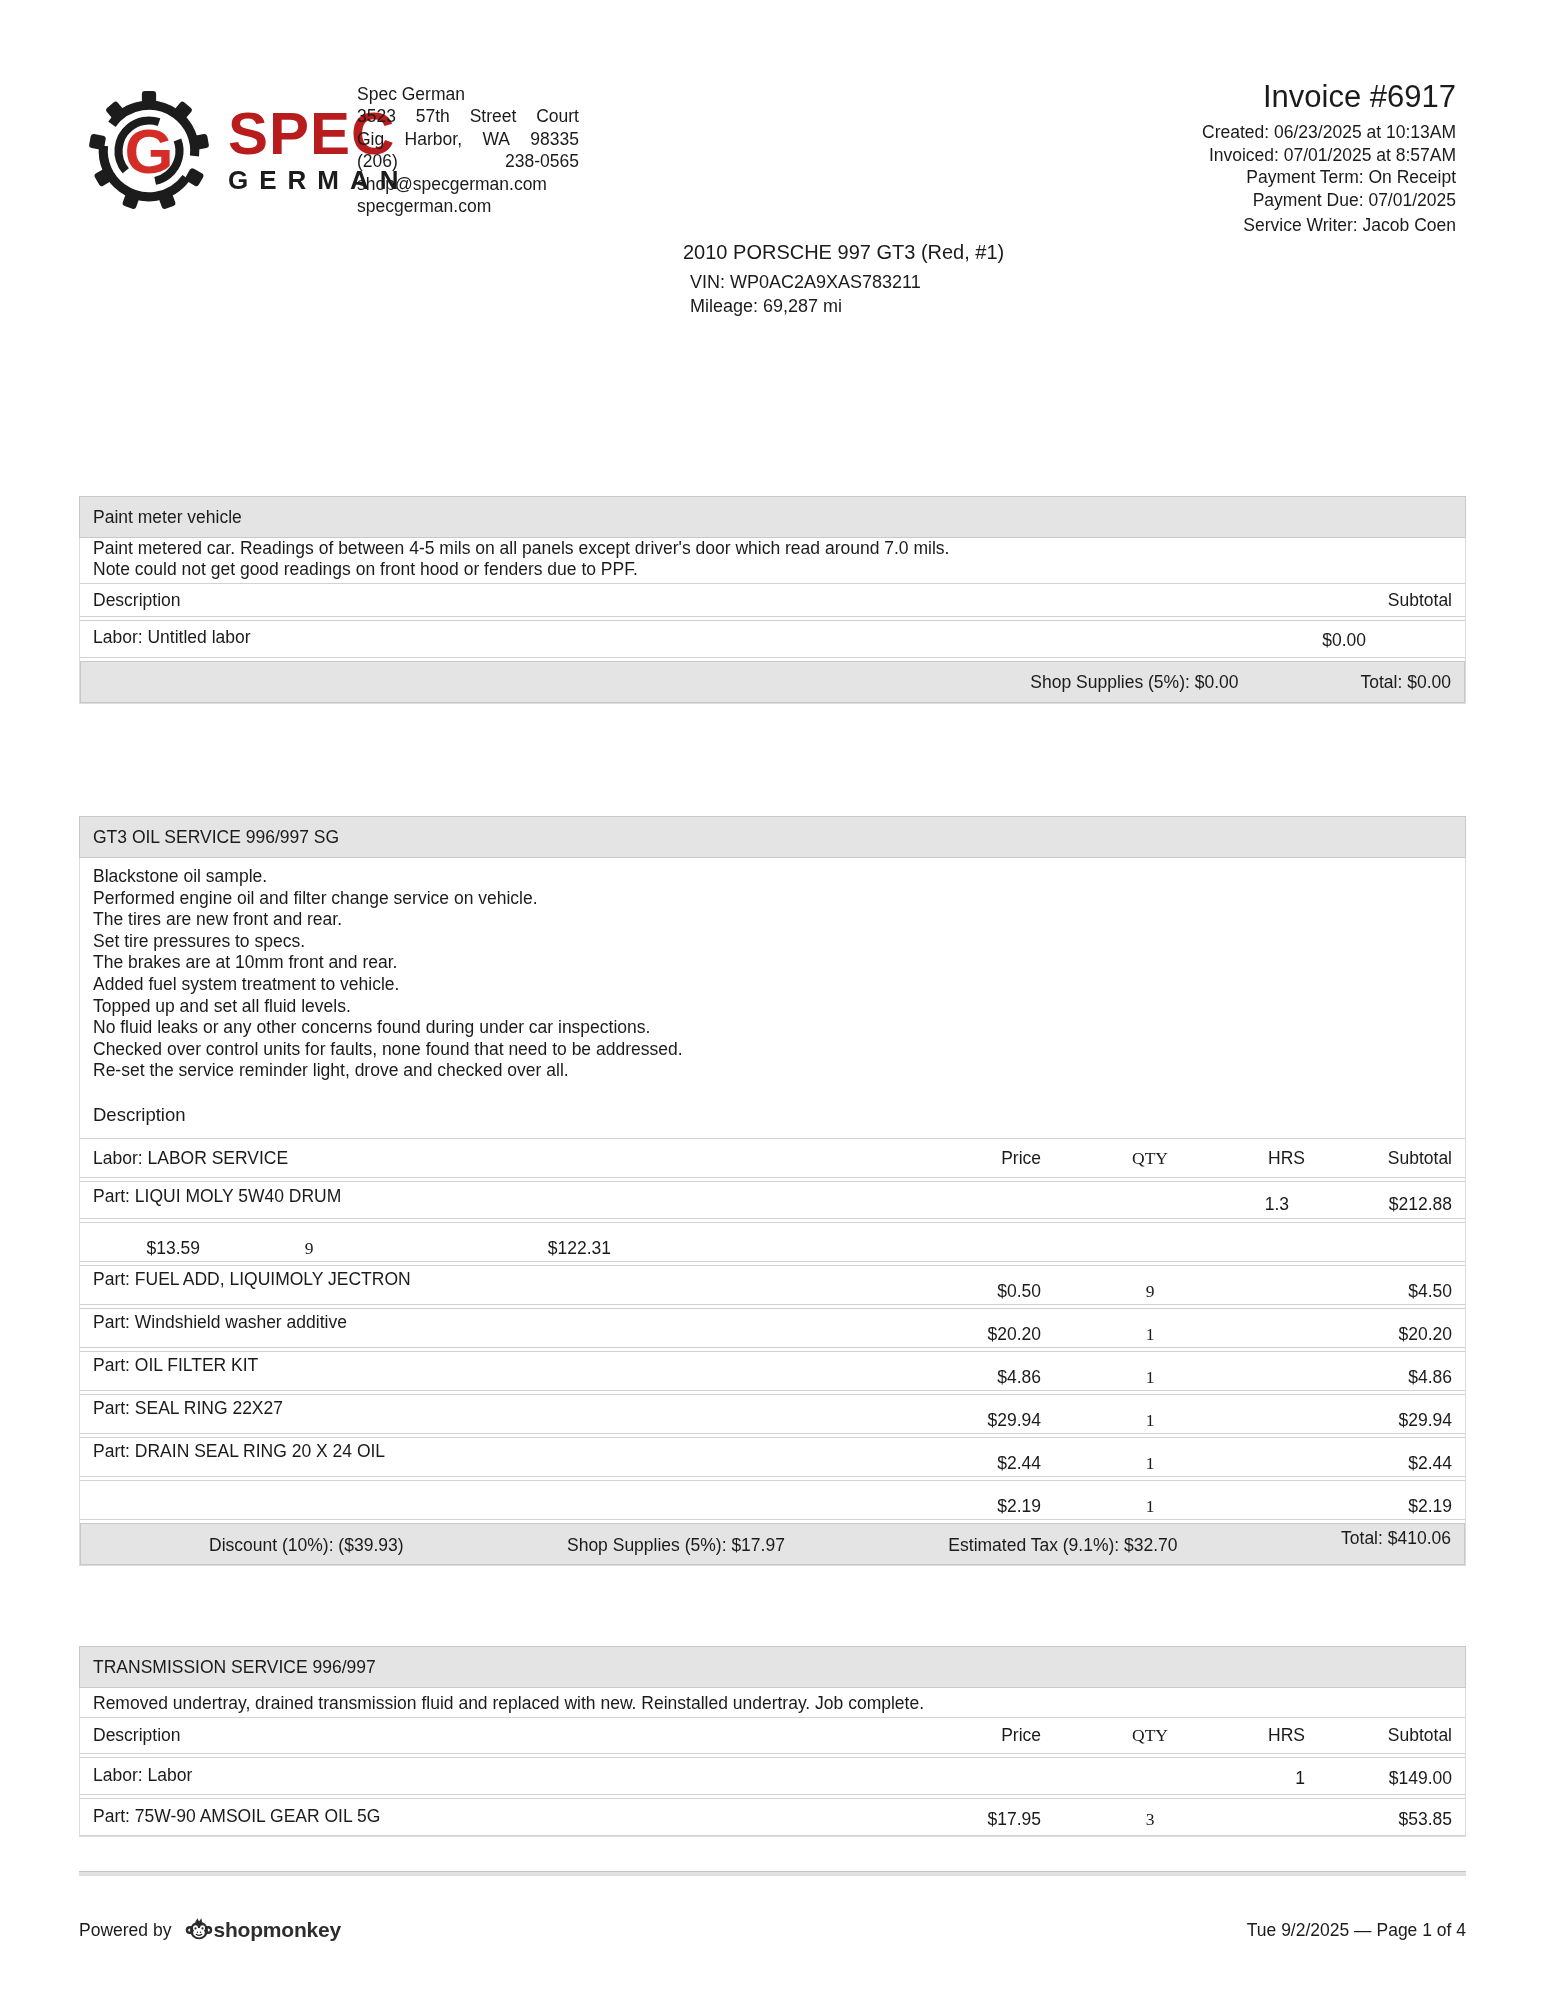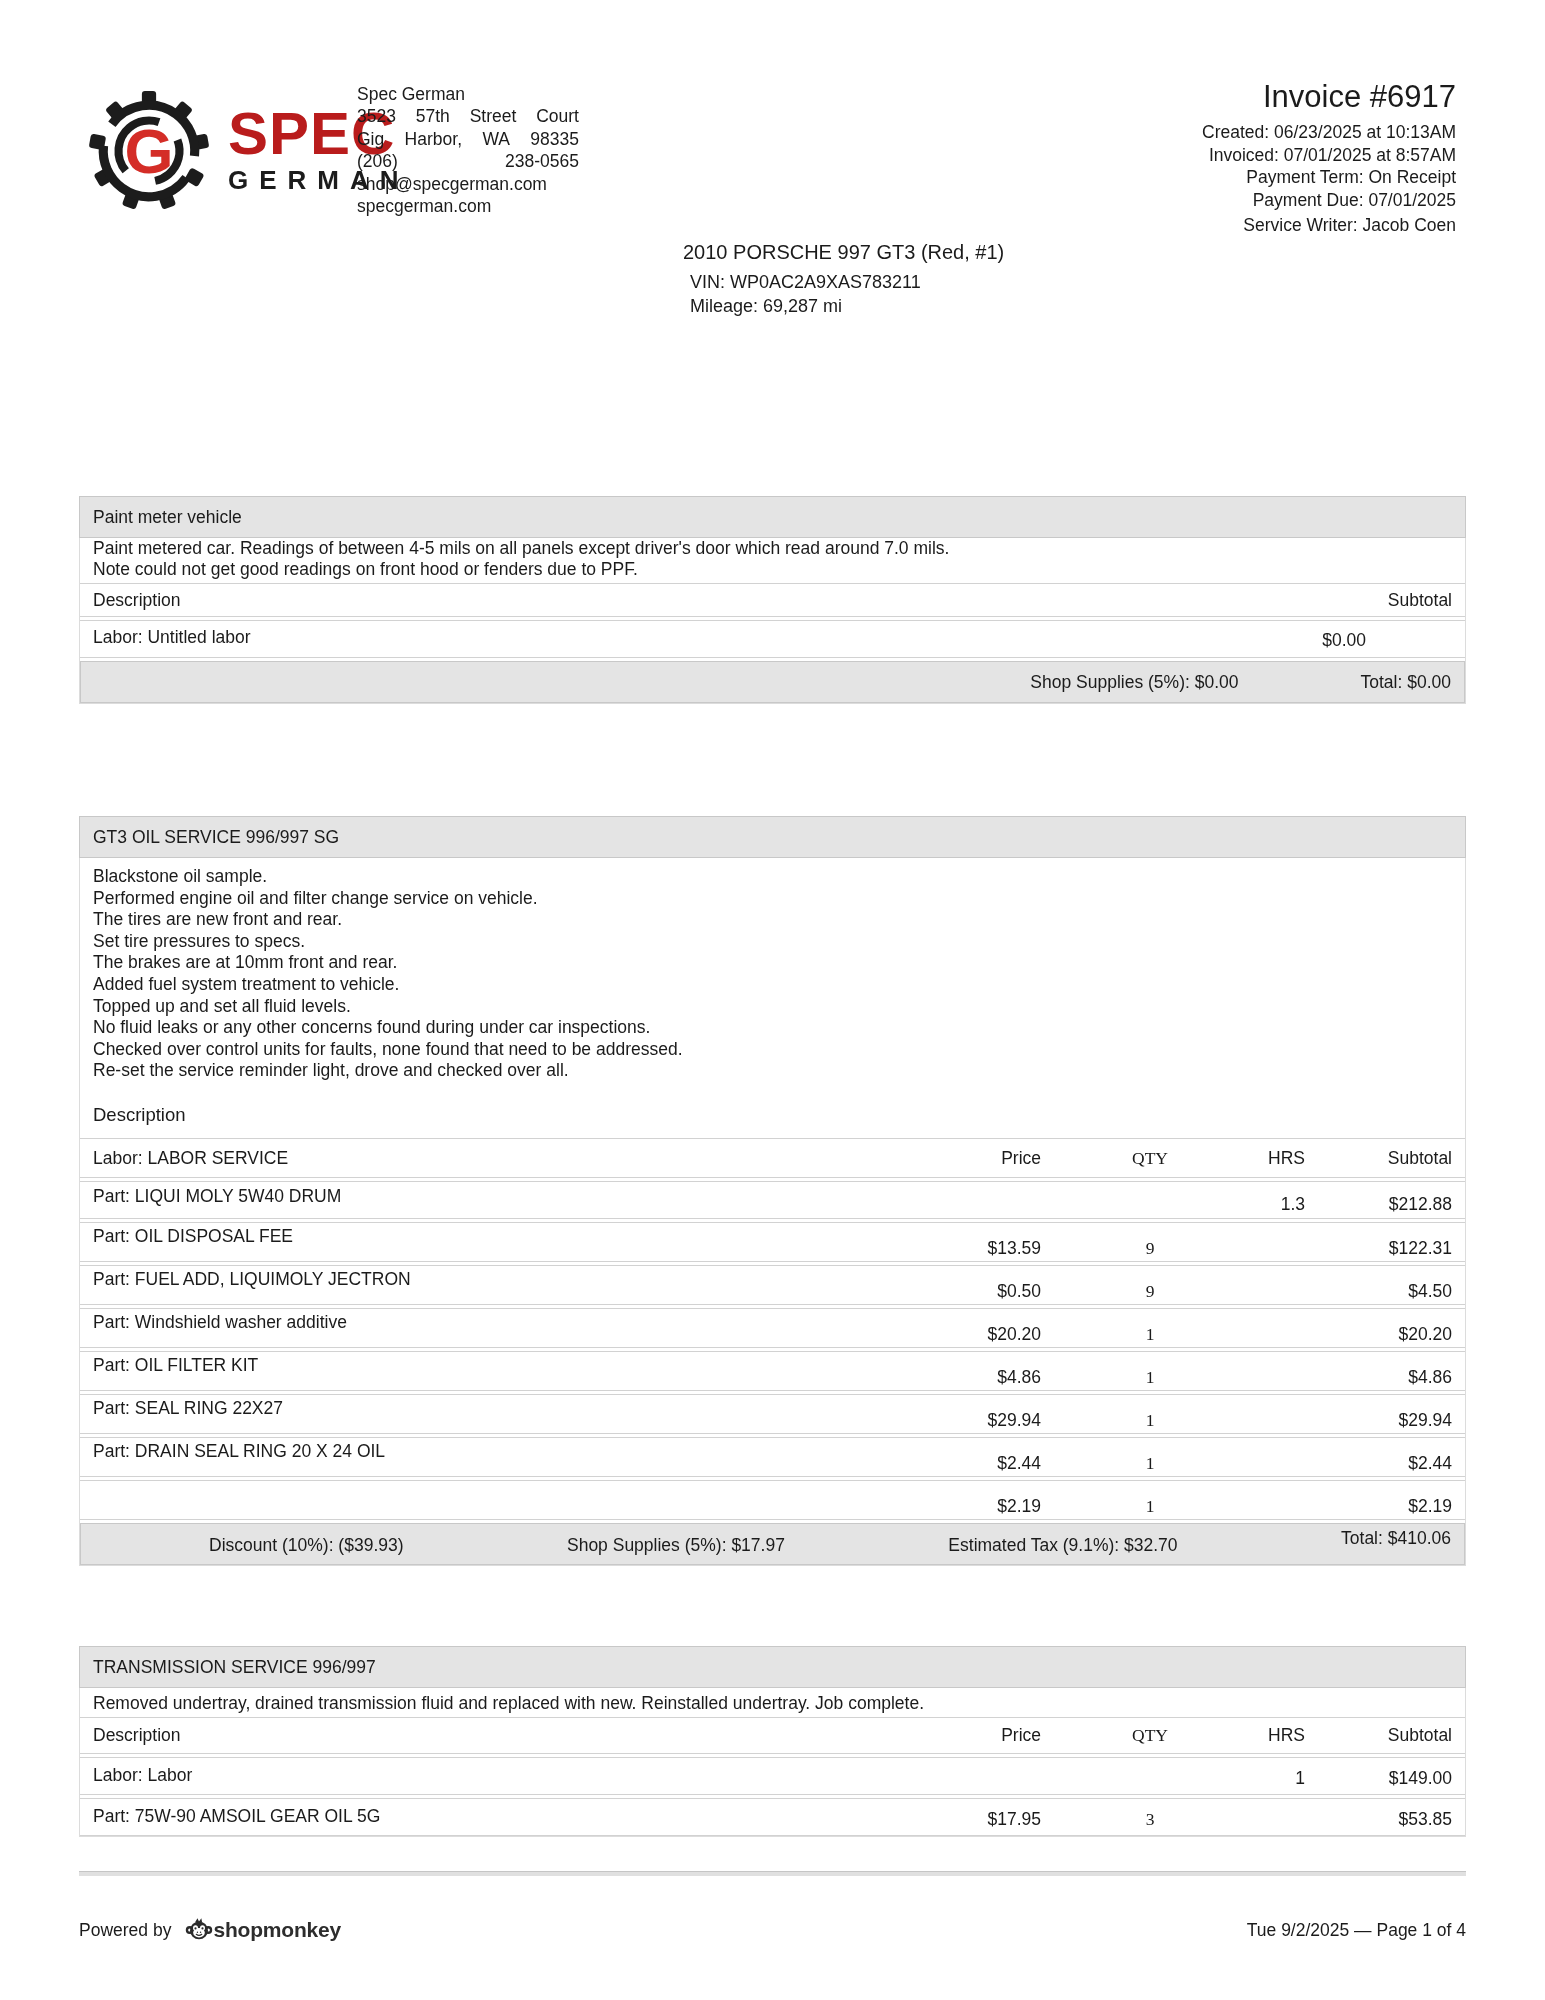--- a/index.html
+++ b/index.html
@@ -45,21 +45,21 @@
   .c-qty{width:110px;text-align:center;font-family:Liberation Serif, serif;}
   .c-hrs{width:100px;text-align:right;}
   .c-sub{width:147px;text-align:right;margin-right:13px;}
   .c-sub1{width:160px;text-align:right;margin-right:13px;}
   .v1{padding-right:86px;box-sizing:border-box;}
 
   .h-row1{height:34px;} .h-row1>div{padding-top:6px;}
   .r1-labor{height:38px;} .r1-labor .c-desc{padding-top:6px;} .r1-labor .val{padding-top:9px;}
 
   .h-row2{height:40px;} .h-row2>div{padding-top:9px;}
-  .r-liqui{height:38px;} .r-liqui .c-desc{padding-top:4px;} .r-liqui .val{padding-top:12px;}
+  .r-liqui{height:38px;gap:16px;} .r-liqui .c-desc{padding-top:4px;} .r-liqui .val{padding-top:12px;}
   .r-std{height:40px;} .r-std .c-desc{padding-top:3px;} .r-std .val{padding-top:15px;}
 
   .h-row3{height:37px;} .h-row3>div{padding-top:7px;}
   .r-s3{height:38px;} .r-s3 .c-desc{padding-top:7px;} .r-s3 .val{padding-top:10px;}
 
   .sfoot{height:42px;background:#e4e4e4;border:1px solid #c8c8c8;display:flex;
          box-sizing:border-box;font-size:17.5px;margin-top:3px;}
   .sfoot1{justify-content:flex-end;align-items:center;padding-right:13px;}
   .fs-shop{margin-right:122px;}
   .sfoot2{align-items:flex-start;justify-content:space-between;padding:0 13px 0 128px;}
@@ -189,21 +189,20 @@
         <div class="c-sub">Subtotal</div>
       </div>
       <div class="trow r-liqui">
         <div class="c-desc">Part: LIQUI MOLY 5W40 DRUM</div>
         <div class="c-price val"></div>
         <div class="c-qty val"></div>
         <div class="c-hrs val">1.3</div>
         <div class="c-sub val">$212.88</div>
       </div>
       <div class="trow r-std">
-        <div class="c-desc">Part: OIL DISPOSAL FEE</div>
         <div class="c-price val">$13.59</div>
         <div class="c-qty val">9</div>
         <div class="c-hrs val"></div>
         <div class="c-sub val">$122.31</div>
       </div>
       <div class="trow r-std">
         <div class="c-desc">Part: FUEL ADD, LIQUIMOLY JECTRON</div>
         <div class="c-price val">$0.50</div>
         <div class="c-qty val">9</div>
         <div class="c-hrs val"></div>

